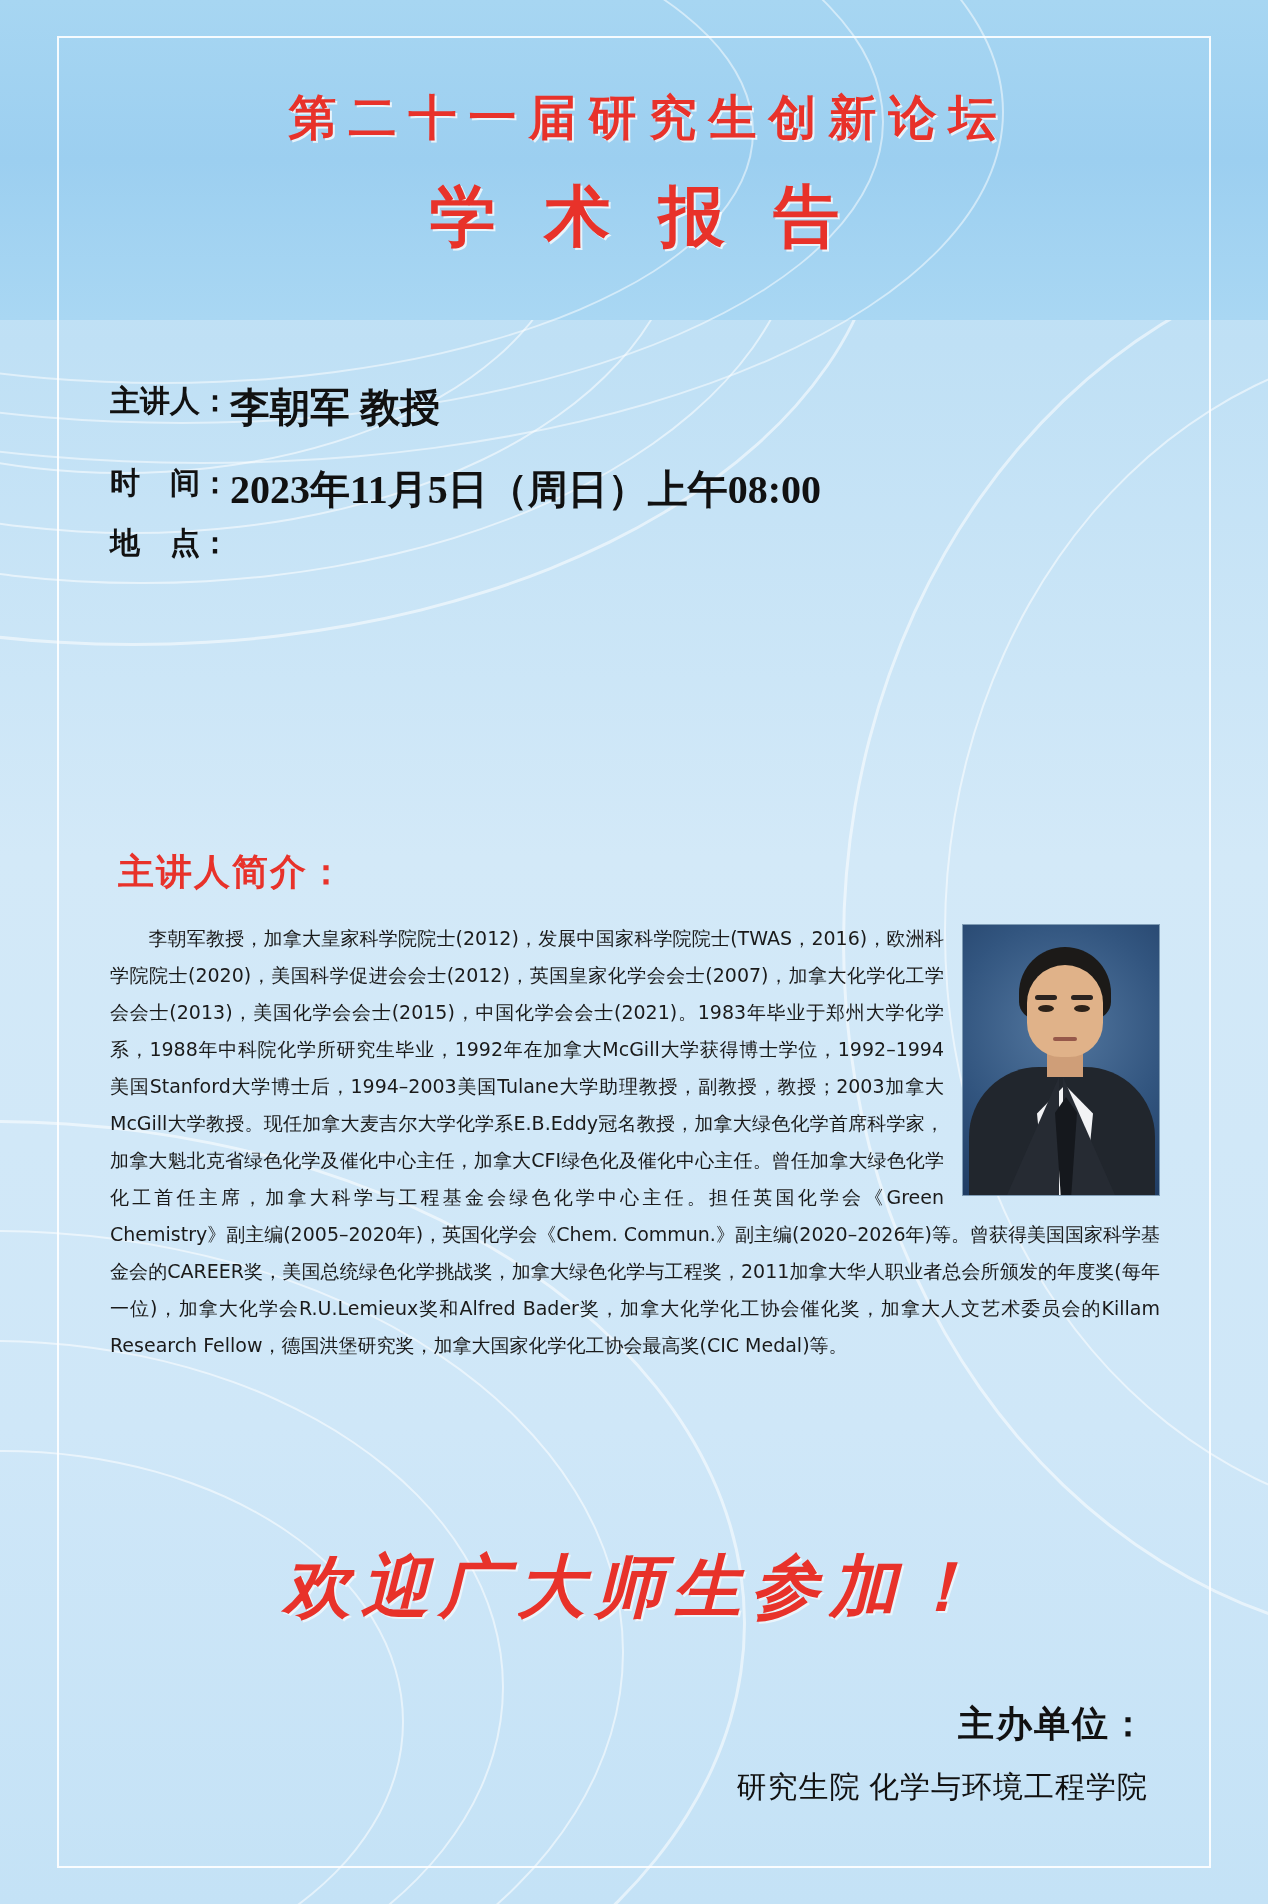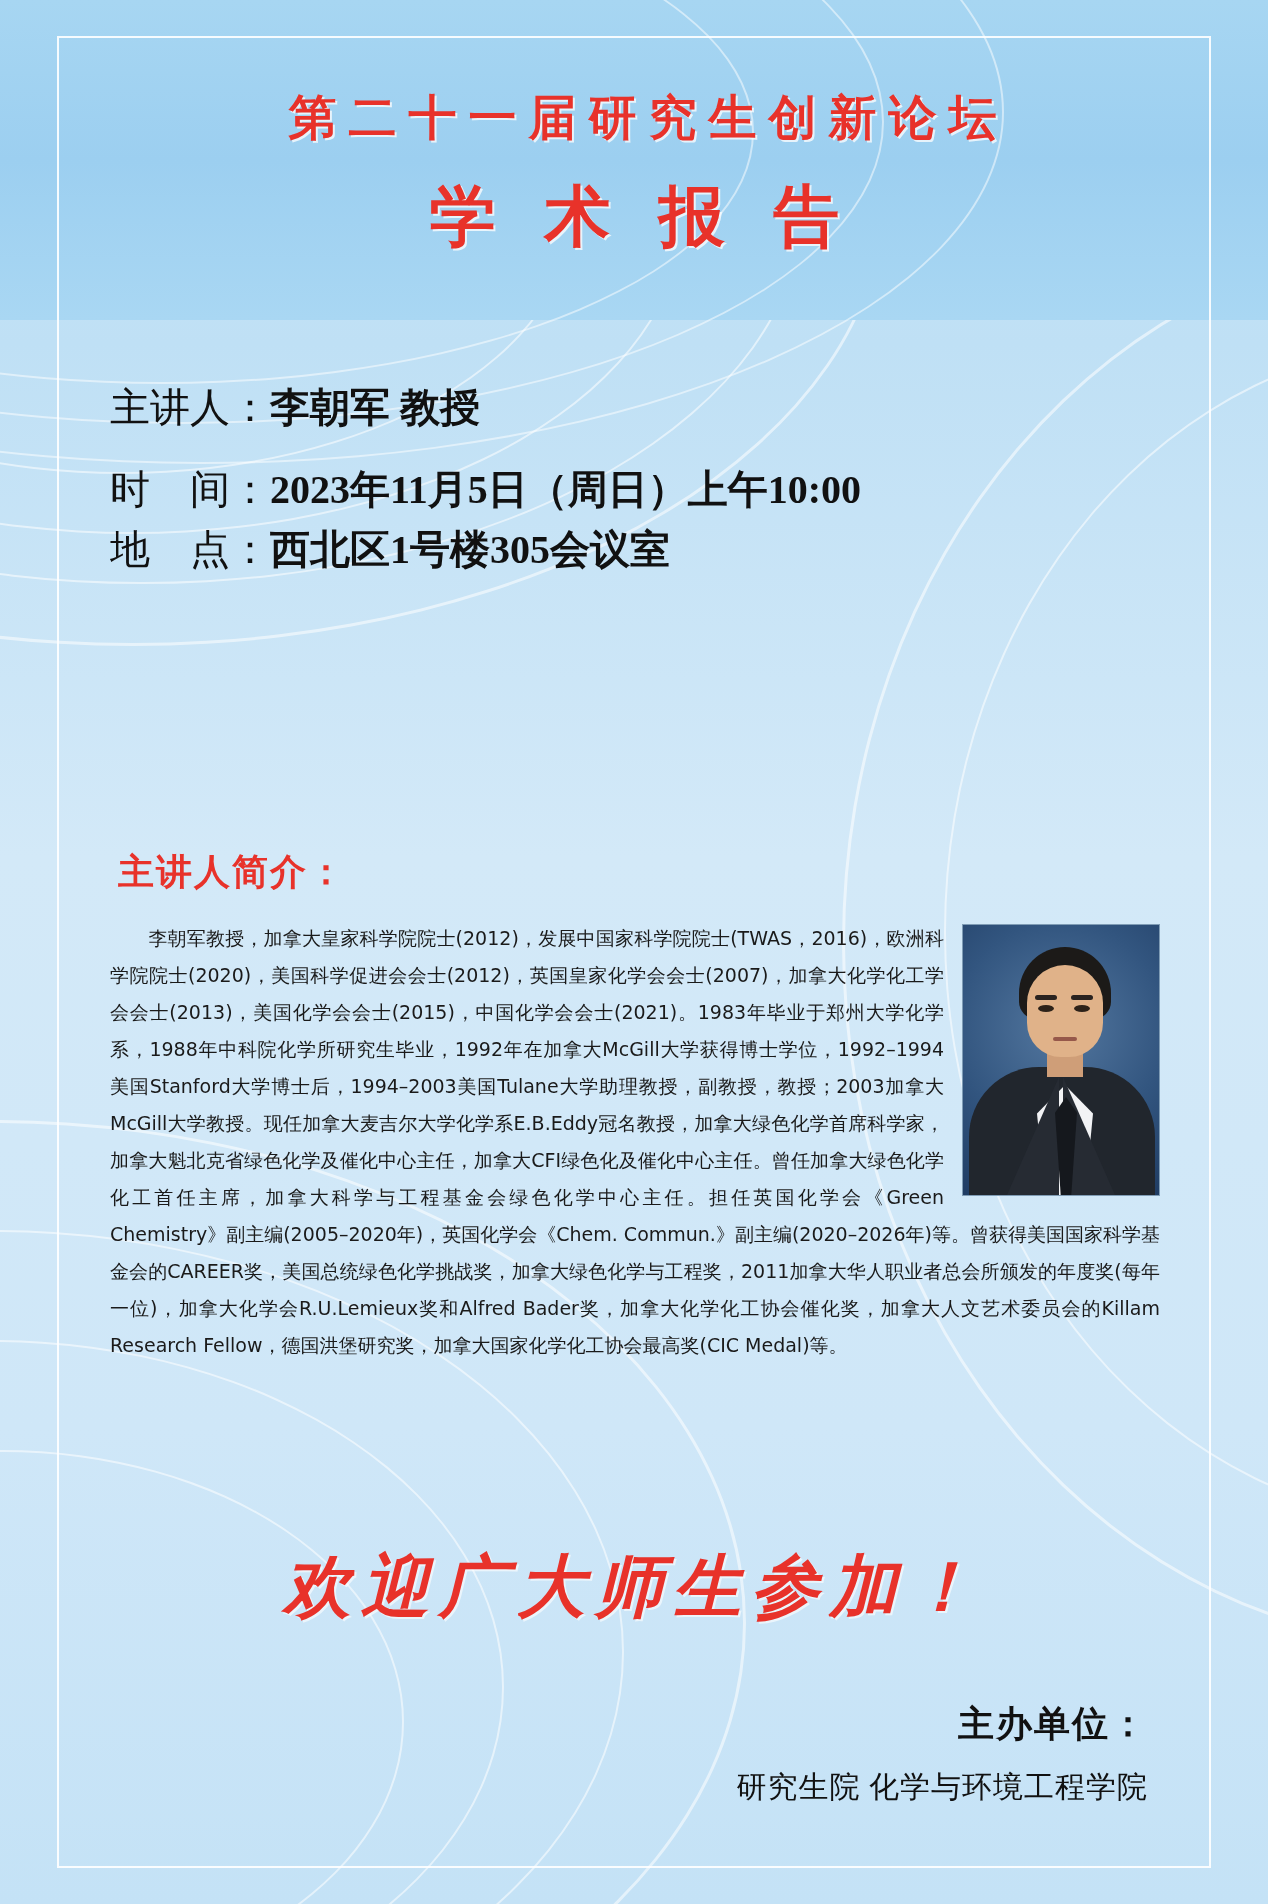--- a/index.html
+++ b/index.html
@@ -109,22 +109,22 @@
     width: 1060px;
     color: #111;
   }
   .info-row {
     display: flex;
     align-items: flex-start;
     margin-bottom: 16px;
   }
   .info-label {
     font-family: "Liberation Serif", "DejaVu Serif", serif;
-    font-weight: normal;
-    font-size: 40px;
+    font-weight: bold;
+    font-size: 30px;
     white-space: pre;
     line-height: 1.5;
     flex: 0 0 auto;
   }
   .info-value {
     font-family: "Liberation Serif", "DejaVu Serif", serif;
     font-weight: bold;
     font-size: 40px;
     line-height: 1.5;
     flex: 1 1 auto;
@@ -304,25 +304,24 @@
     <div class="title-line2">学 术 报 告</div>
   </div>
 
   <div class="info">
     <div class="info-row row-speaker">
       <div class="info-label">主讲人：</div>
       <div class="info-value">李朝军  教授</div>
     </div>
     <div class="info-row row-time">
       <div class="info-label">时　间：</div>
-      <div class="info-value">2023年11月5日（周日）上午10:00</div>
+      <div class="info-value">2023年11月5日（周日）上午08:00</div>
     </div>
     <div class="info-row row-place">
       <div class="info-label">地　点：</div>
-      <div class="info-value">西北区1号楼305会议室</div>
     </div>
   </div>
 
   <div class="bio-heading">主讲人简介：</div>
 
   <div class="bio">
     <div class="portrait">
       <div class="bg"></div>
       <div class="suit"></div>
       <div class="shirt"></div>

